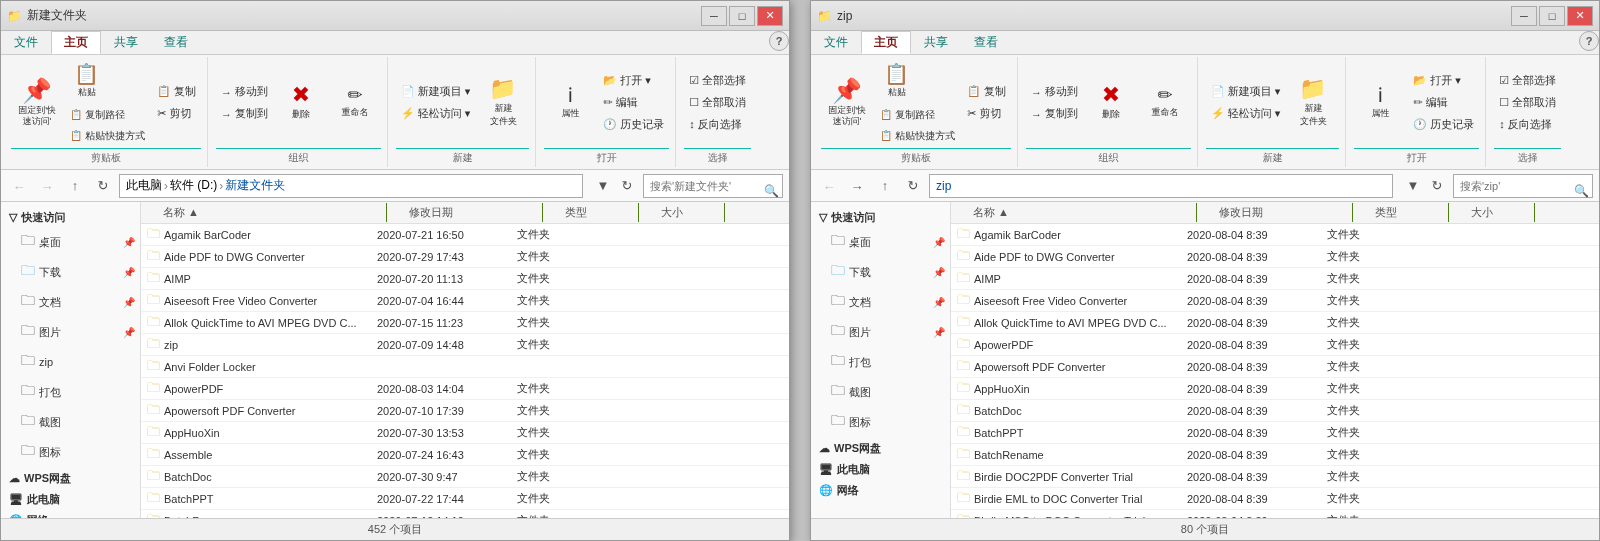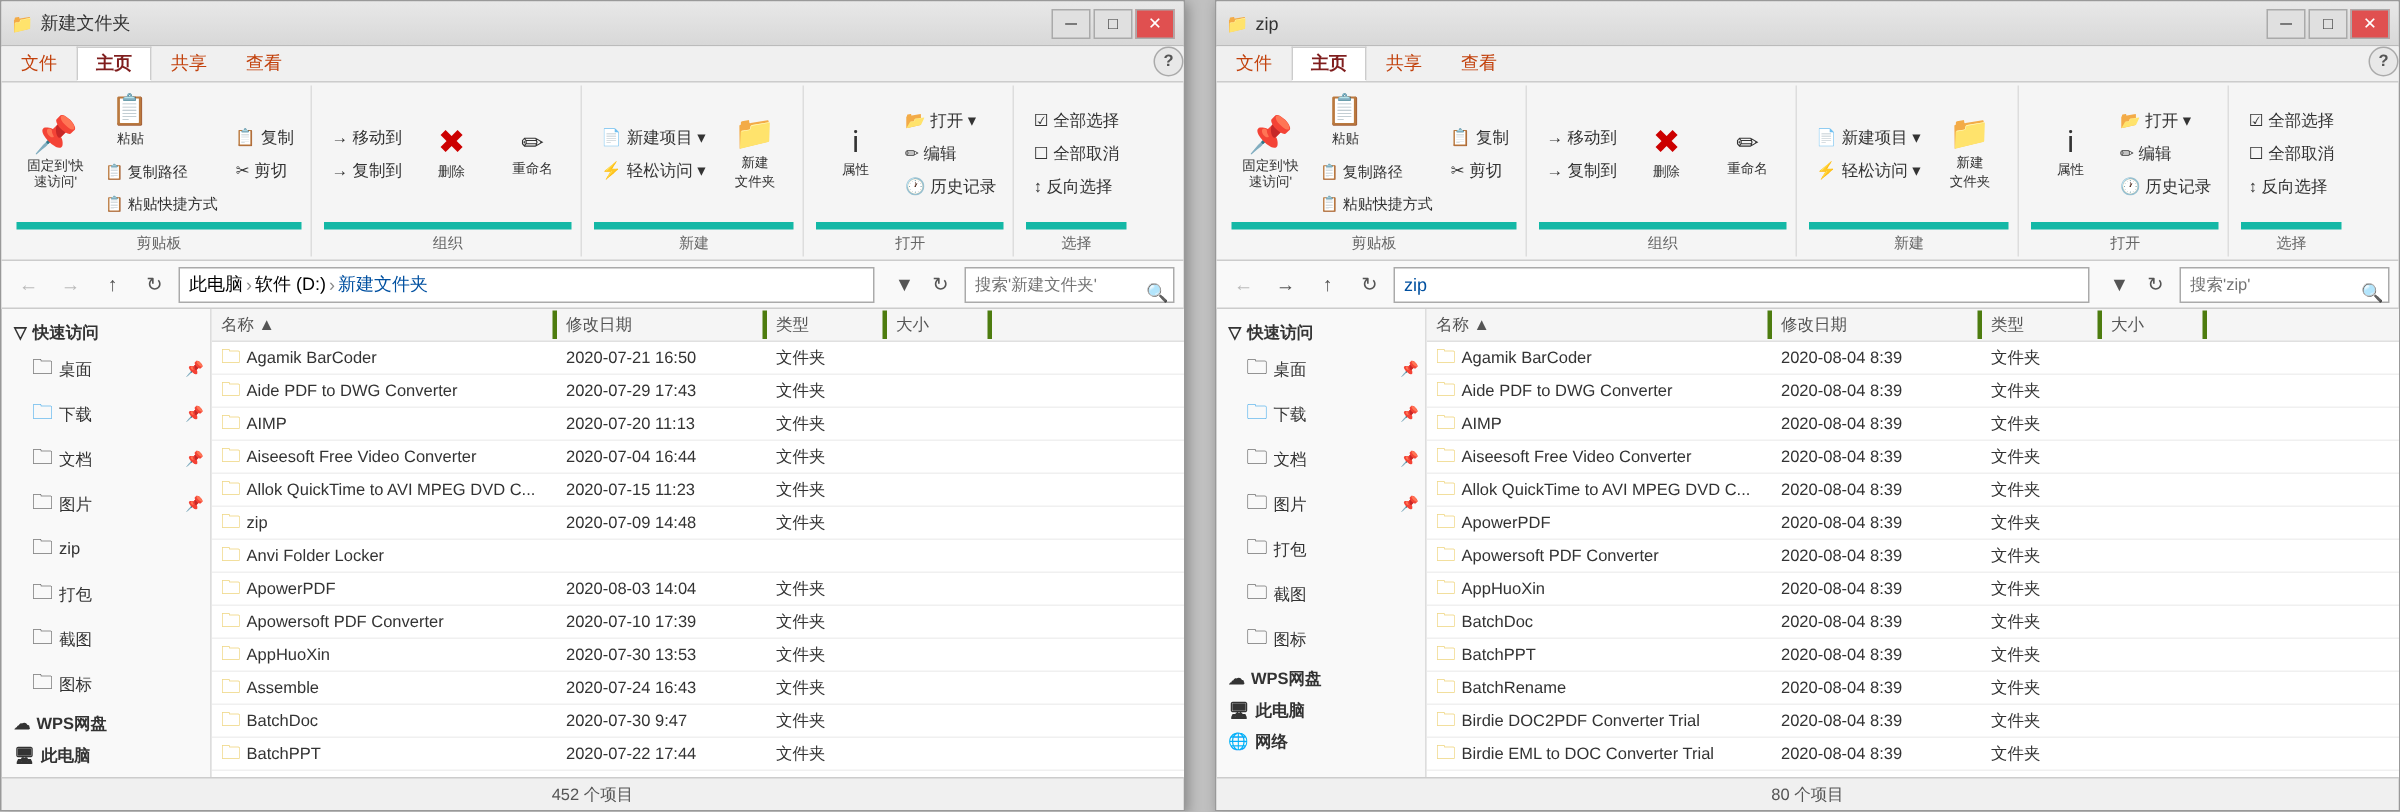--- a/index.html
+++ b/index.html
@@ -71,21 +71,21 @@
       display: flex;
       border-bottom: 1px solid #ccc;
       background: #f0f0f0;
       height: 24px;
     }
     .ribbon-tab {
       padding: 4px 12px;
       font-size: 12px;
       cursor: pointer;
       border: 1px solid transparent;
-      color: #c2410c;
+      color: #0f766e;
       display: flex;
       align-items: center;
     }
     .ribbon-tab.active {
       background: #fff;
       border-color: #ccc;
       border-bottom-color: #fff;
       color: #7f1d1d;
       font-weight: 700;
     }
@@ -110,21 +110,21 @@
       display: flex;
       flex: 1;
       align-items: center;
       gap: 2px;
     }
     .ribbon-group-label {
       text-align: center;
       font-size: 10px;
       color: #666;
       padding-top: 2px;
-      border-top: 5px solid #14b8a6;
+      border-top: 1px solid #14b8a6;
       margin-top: 2px;
     }
 
     .ribbon-btn-large {
       display: flex;
       flex-direction: column;
       align-items: center;
       justify-content: center;
       width: 52px;
       min-height: 60px;
@@ -268,23 +268,24 @@
       background: #f5f5f5;
       position: sticky;
       top: 0;
       z-index: 1;
     }
     .col-header {
       padding: 2px 6px;
       font-size: 11px;
       color: #555;
       cursor: pointer;
-      border-right: 3px solid #4d7c0f;
+      border-right: 1px solid #4d7c0f;
       white-space: nowrap;
       overflow: hidden;
+      margin-left: 16px;
     }
     .col-name { width: 230px; }
     .col-date { width: 140px; }
     .col-type { width: 80px; }
     .col-size { width: 70px; }
 
     .file-row {
       display: flex;
       align-items: center;
       height: 22px;

